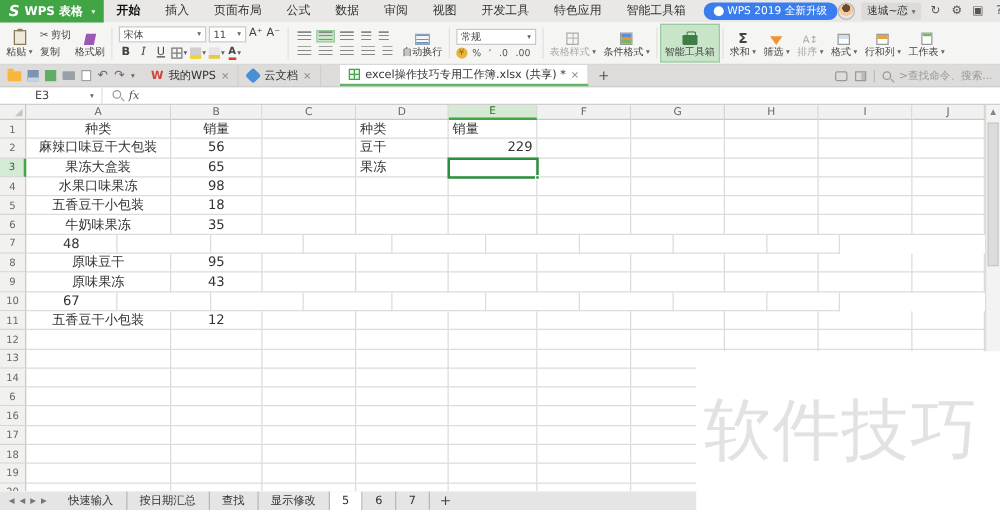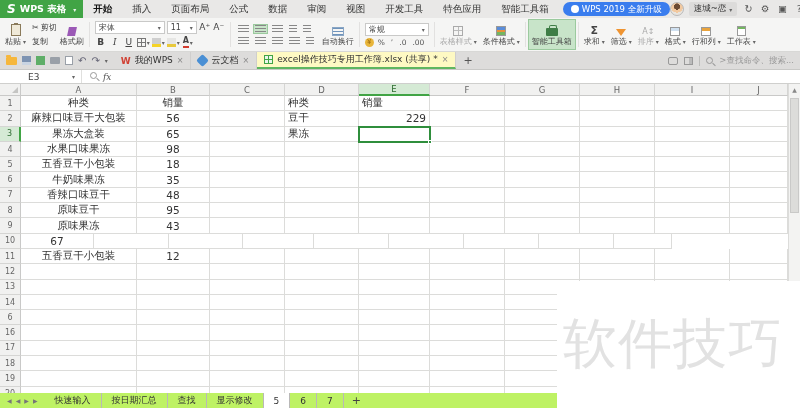--- a/index.html
+++ b/index.html
@@ -76,21 +76,21 @@
   .qi { font-size:10px; color:#667; line-height:1; }
   .qi-folder { width:11px; height:8px; background:#f6b73c; border-radius:1px; position:relative; }
   .qi-folder::before { content:""; position:absolute; left:0; top:-2px; width:5px; height:2px; background:#f6b73c; border-radius:1px 1px 0 0; }
   .qi-save { width:9px; height:9px; background:#7d93b2; box-shadow:inset 0 -3px 0 #c9d4e2; }
   .qi-out { width:9px; height:9px; background:#5fae68; }
   .qi-print { width:10px; height:7px; background:#9aa0a8; border-radius:1px; }
   .qi-prev { width:8px; height:9px; border:1px solid #9aa0a8; background:#fff; }
   .doc-tabs { display:flex; height:100%; align-items:stretch; }
   .doc-tab { display:flex; align-items:center; gap:4px; padding:0 7px; border-right:1px solid #cfcecd; white-space:nowrap; }
   .doc-tab .tab-close { color:#888; font-size:8px; }
-  .doc-tab.active { background:#fef9c3; border-bottom:2px solid #5fb660; }
+  .doc-tab.active { background:#ffffff; border-bottom:2px solid #5fb660;margin-left:15px; }
   .ti-w { color:#d14235; font-weight:bold; font-size:9px; }
   .ti-cloud { width:9px; height:9px; background:#4a8fd4; transform:rotate(45deg); border-radius:2px; }
   .ti-sheet { width:9px; height:9px; border:1px solid #41a445; background:#eaf5ea;
     background-image:linear-gradient(#41a445,#41a445),linear-gradient(#41a445,#41a445);
     background-size:1px 100%,100% 1px; background-position:center,center; background-repeat:no-repeat; }
   .doc-plus { padding:0 7px; font-size:11px; color:#555; display:flex; align-items:center; }
   .db-right { margin-left:auto; display:flex; align-items:center; gap:6px; padding-right:6px; color:#8a8a8a; flex:0 0 auto; }
   .comment-ic { width:10px; height:8px; border:1px solid #999; border-radius:2px; }
   .layout-ic { width:9px; height:8px; border:1px solid #999; box-shadow:inset -3px 0 0 #bbb; }
   .db-sep { width:1px; height:10px; background:#bdbdbb; }
@@ -123,21 +123,21 @@
   .sel-handle { position:absolute; right:-3px; bottom:-3px; width:4px; height:4px; background:#2f8e3c; border:1px solid #fff; }
   .v-scroll { position:absolute; right:0; top:0; width:12px; height:309px; background:#f3f3f2; border-left:1px solid #dcdcda; z-index:2; }
   .v-up { height:12px; text-align:center; font-size:6px; color:#888; line-height:12px; }
   .v-thumb { position:absolute; left:1px; top:14px; width:9px; height:115px; background:#dcdcda; border:1px solid #c9c9c8; }
 
   
   .watermark { position:absolute; left:557px; top:281px; width:243px; height:127px; background:#fff; z-index:6; overflow:hidden; }
   .watermark .wm-text { position:absolute; left:6px; top:36px; font-size:54px; color:#e2e2e2; letter-spacing:1px; white-space:nowrap; line-height:1; }
 
   
-  .sheet-bar { height:15px; background:#bef264; display:flex; align-items:stretch; font-size:9px; color:#333; overflow:hidden; }
+  .sheet-bar { height:15px; background:#e5e5e5; display:flex; align-items:stretch; font-size:9px; color:#333; overflow:hidden; }
   .nav { display:flex; align-items:center; gap:4px; padding:0 7px; color:#777; font-size:6px; flex:0 0 auto; }
   .sheet-tabs { display:flex; align-items:stretch; }
   .s-tab { padding:0 10px; display:flex; align-items:center; border-right:1px solid #b9b8b7; white-space:nowrap; }
   .s-tab.active { background:#fff; }
   .s-add { padding:0 8px; font-size:11px; display:flex; align-items:center; color:#444; }
 </style>
 </head>
 <body>
 
 <div class="app">
@@ -530,21 +530,20 @@
           <div class="cell" style="width: 74px;"></div>
           <div class="cell" style="width: 71px;"></div>
           <div class="cell" style="width: 75px;"></div>
           <div class="cell" style="width: 75px;"></div>
           <div class="cell" style="width: 75px;"></div>
           <div class="cell" style="width: 75px;"></div>
           <div class="cell" style="width: 58px;"></div>
         </div>
         <div class="grid-row">
           <div class="row-h">7</div>
-          <div class="cell center" style="width: 116px;">香辣口味豆干</div>
           <div class="cell center" style="width: 73px;">48</div>
           <div class="cell" style="width: 75px;"></div>
           <div class="cell" style="width: 74px;"></div>
           <div class="cell" style="width: 71px;"></div>
           <div class="cell" style="width: 75px;"></div>
           <div class="cell" style="width: 75px;"></div>
           <div class="cell" style="width: 75px;"></div>
           <div class="cell" style="width: 75px;"></div>
           <div class="cell" style="width: 58px;"></div>
         </div>

